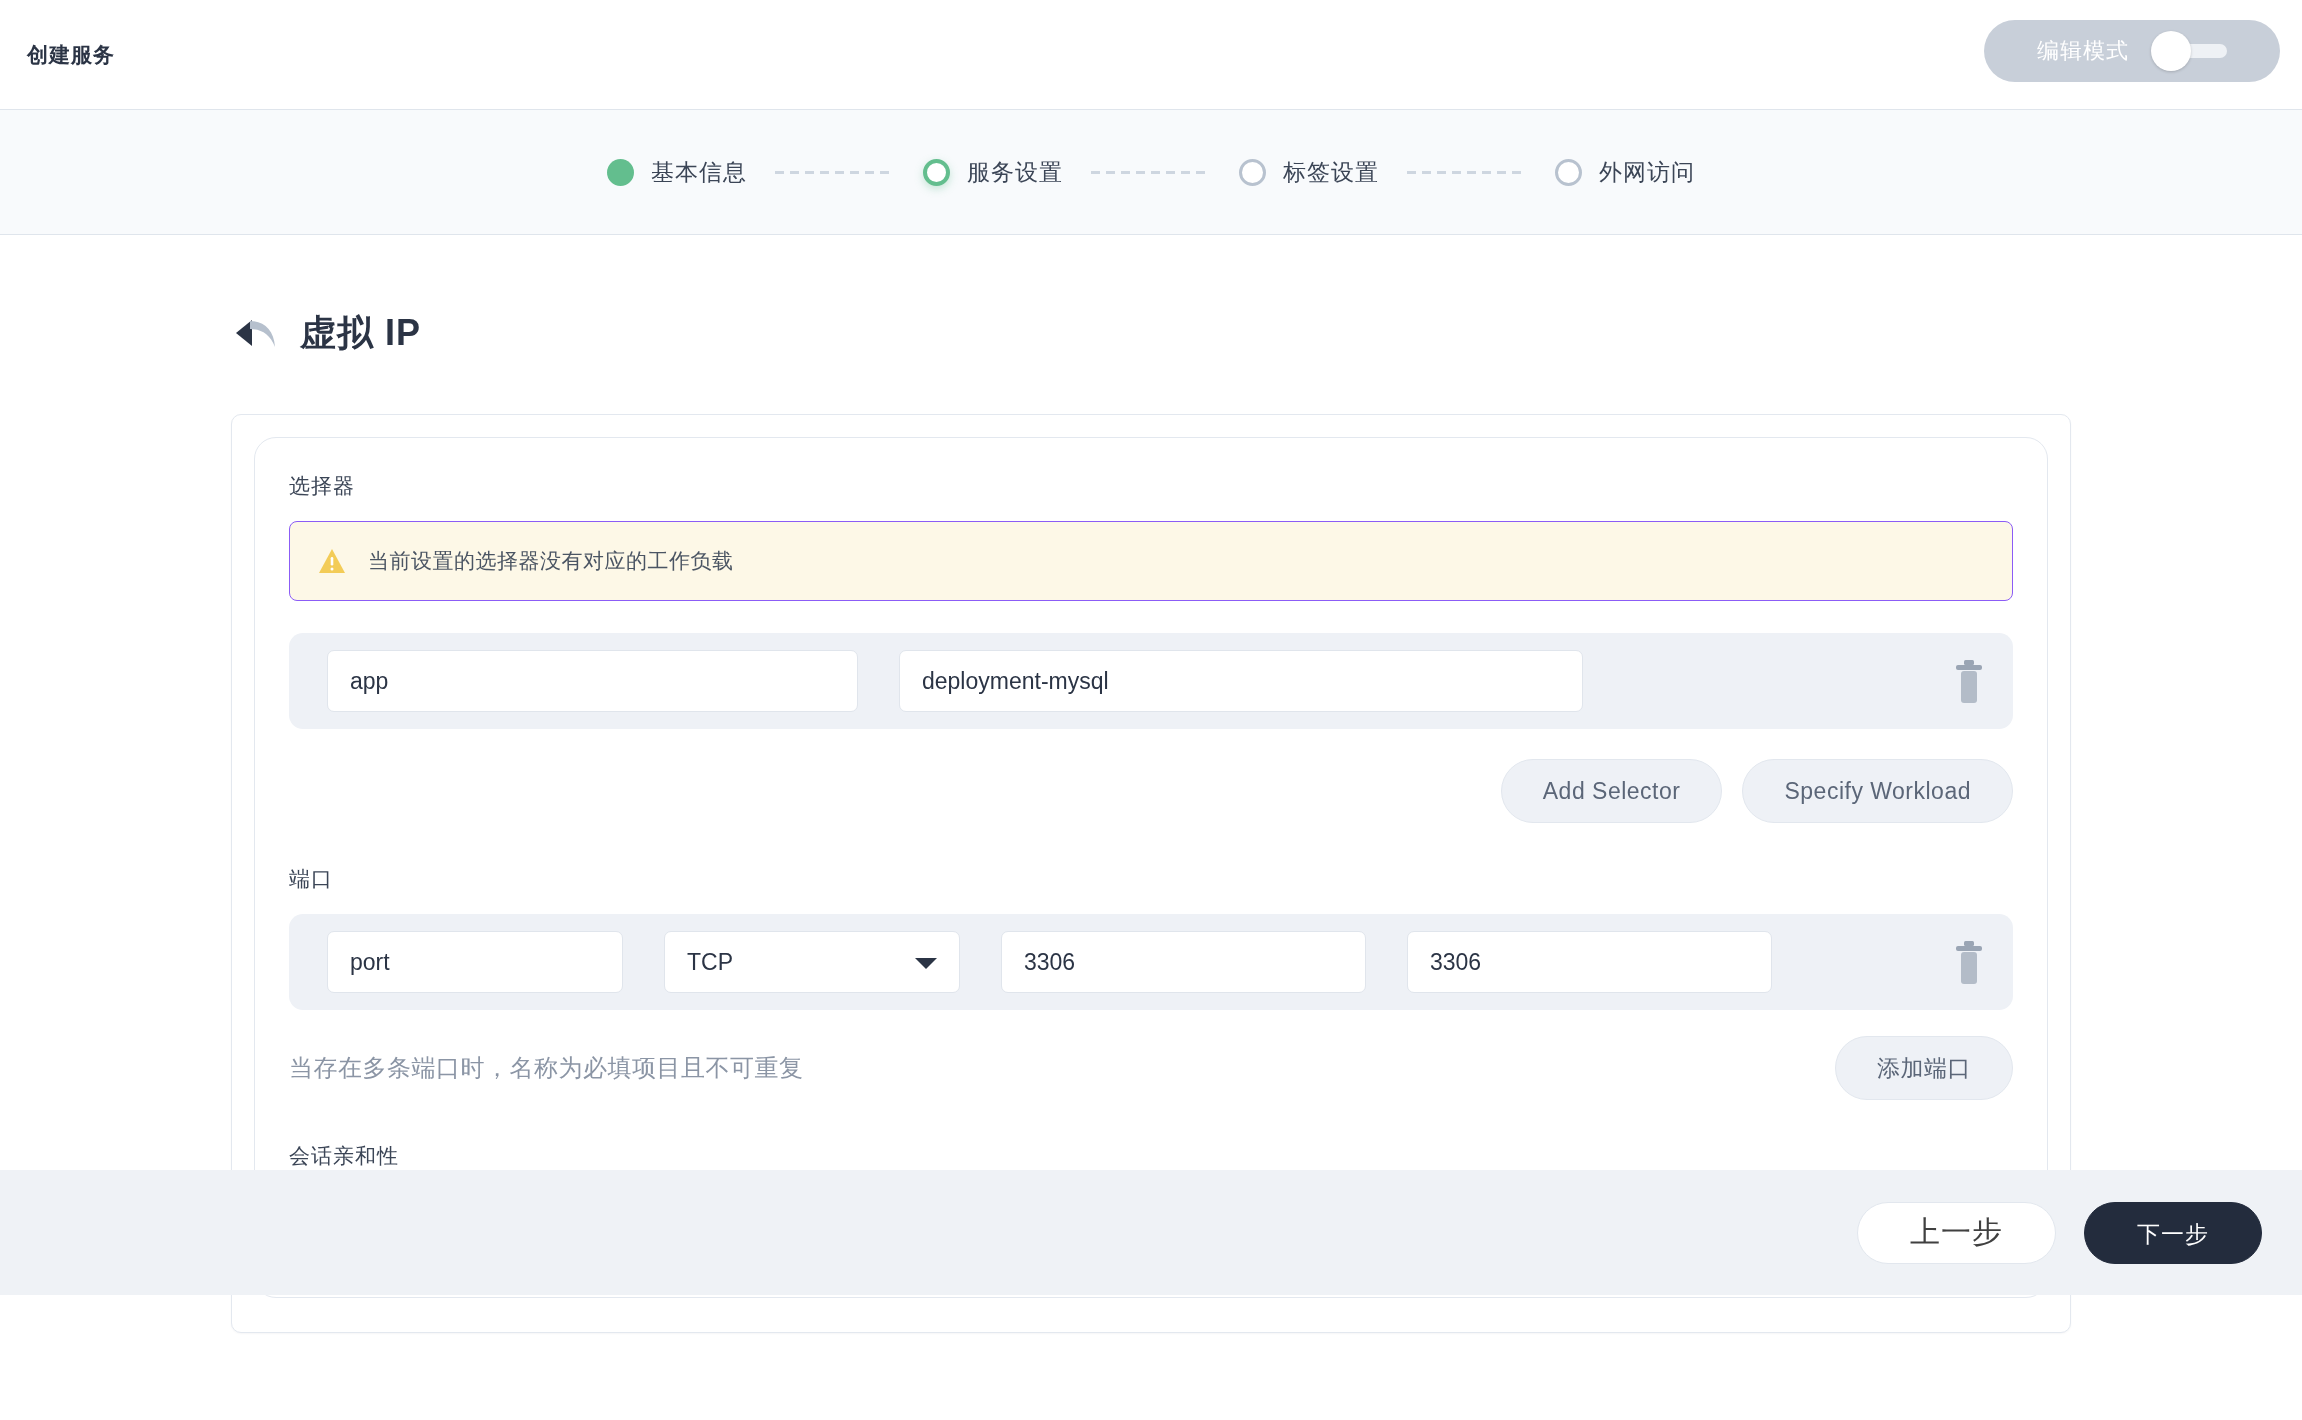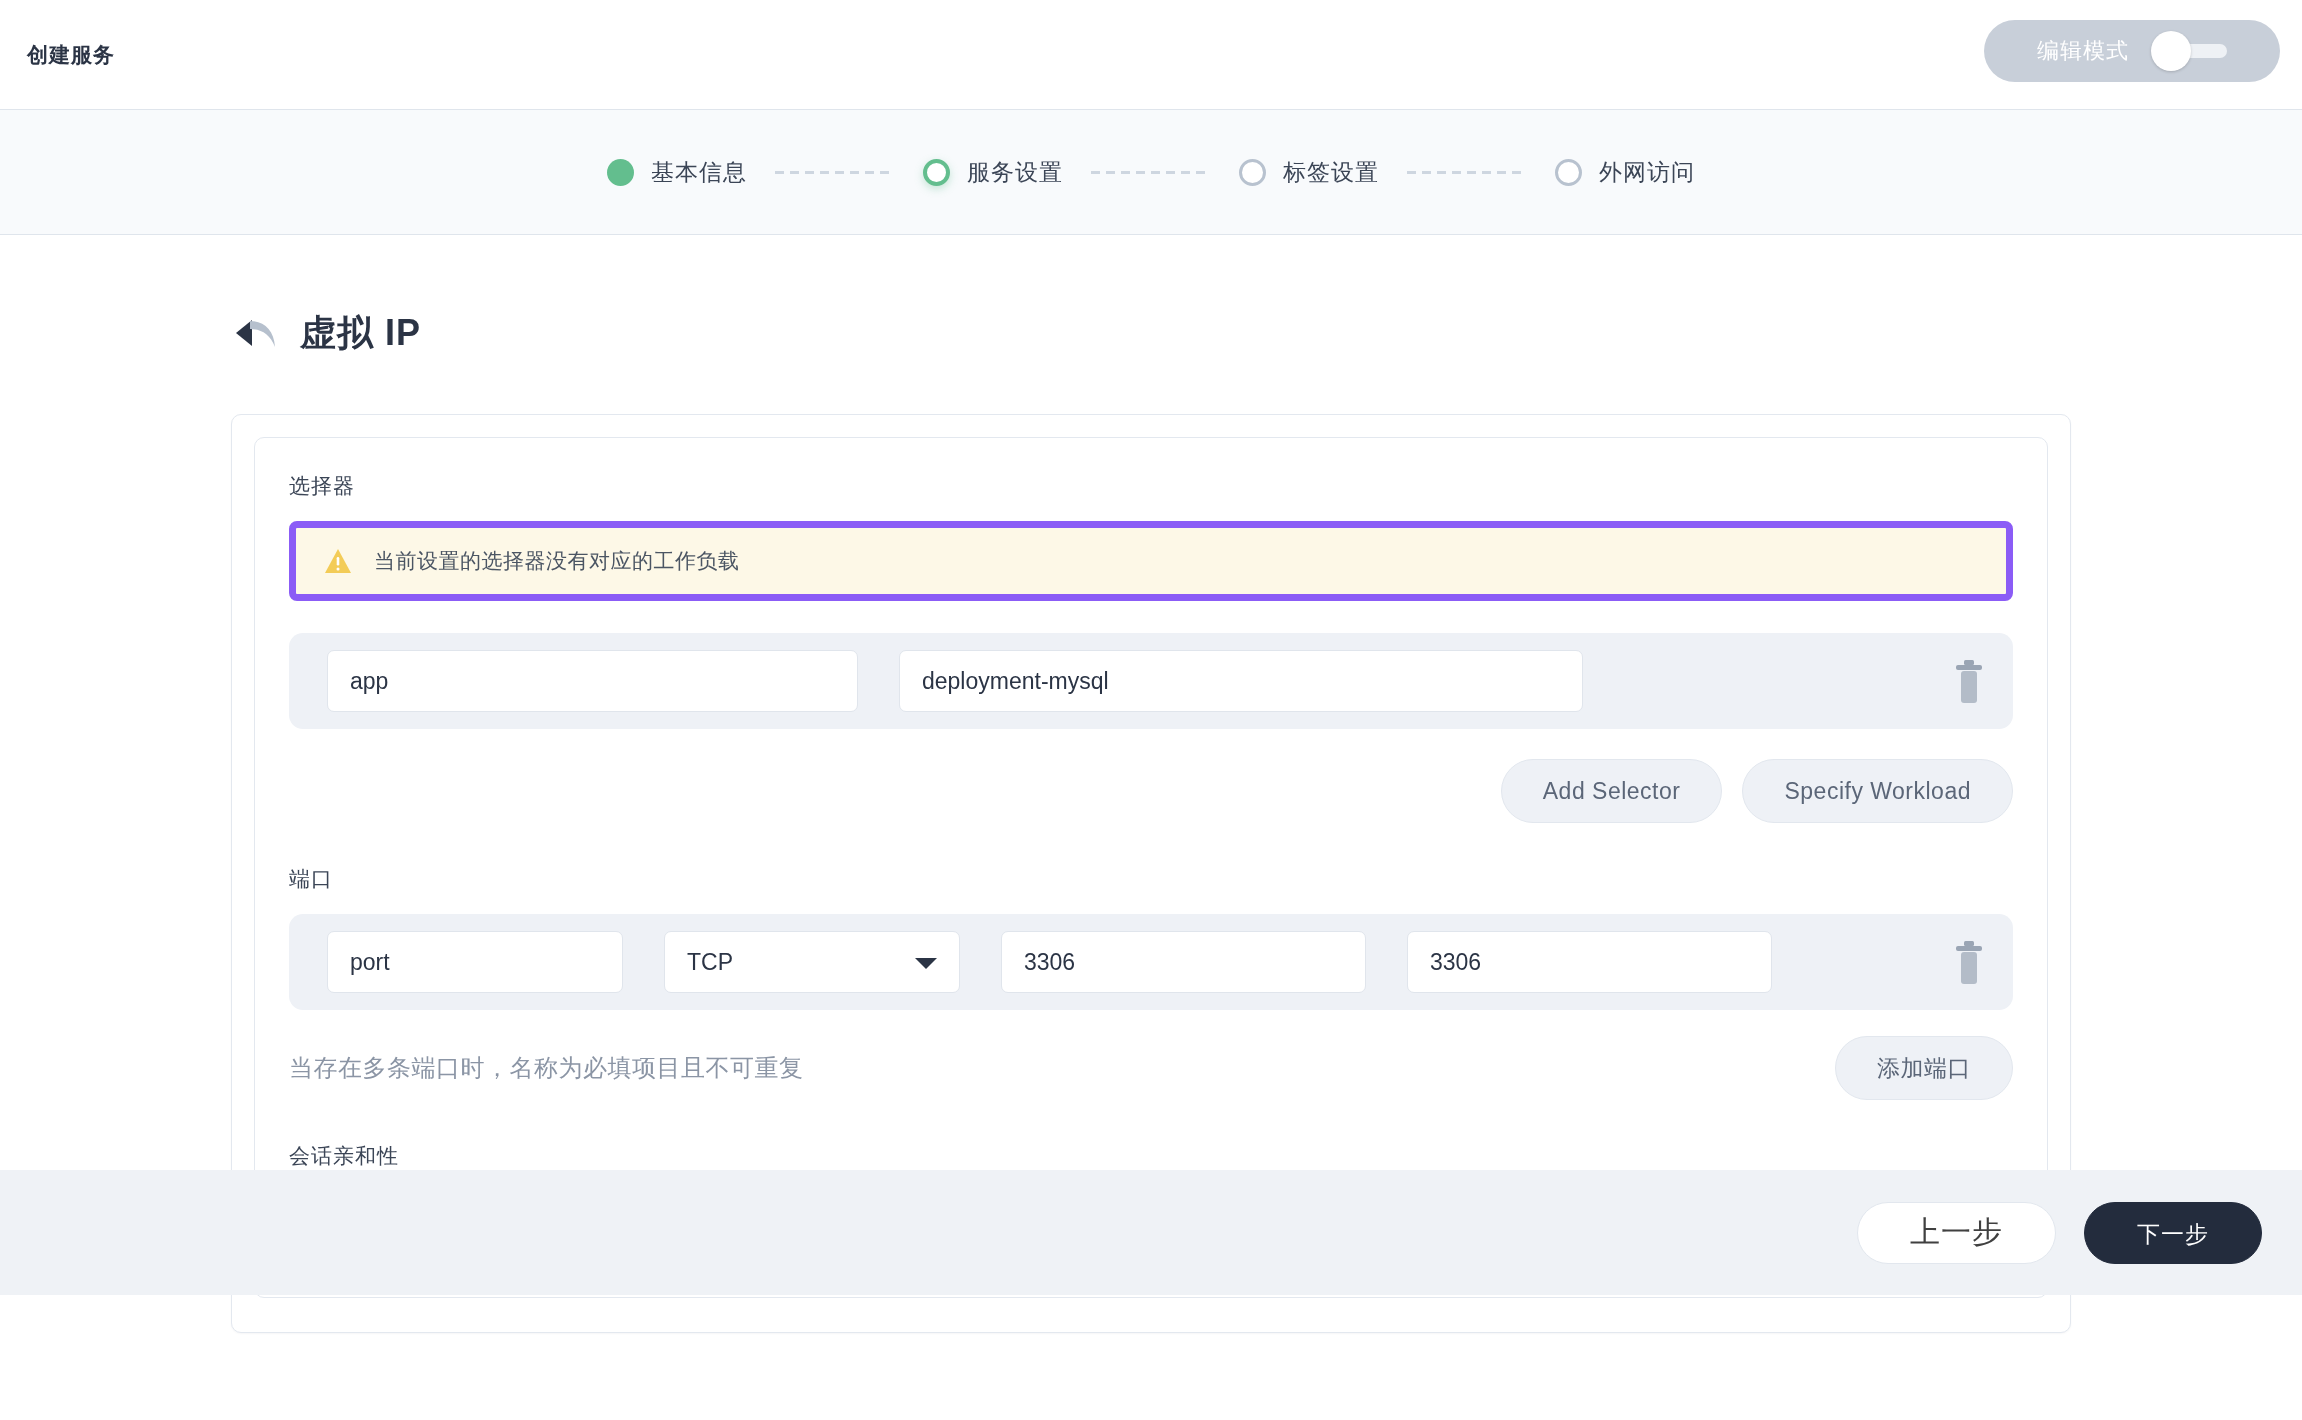--- a/index.html
+++ b/index.html
@@ -151,36 +151,36 @@
     background: #ffffff;
     border: 1px solid #e3e8ef;
     border-radius: 10px;
     box-shadow: 0 1px 2px rgba(16,24,40,.04);
     padding: 0 0 34px 0;
   }
   .inner-card {
     margin: 22px 22px 0;
     background: #ffffff;
     border: 1px solid #e3e8ef;
-    border-radius: 10px;
+    border-radius: 22px;
     padding: 34px 34px 44px;
   }
 
   .field-label {
     font-size: 21px;
     color: #3b4556;
     letter-spacing: 1px;
     margin-bottom: 21px;
   }
   .field-label.spaced { margin-top: 42px; }
 
   
   .warning-banner {
     background: #fdf8e7;
-    border: 7px solid #8b5cf6;
+    border: 1px solid #8b5cf6;
     border-radius: 8px;
     height: 80px;
     display: flex;
     align-items: center;
     gap: 22px;
     padding: 0 28px;
     margin-bottom: 32px;
   }
   .warn-icon { width: 28px; height: 26px; flex: none; }
   .warning-text {

